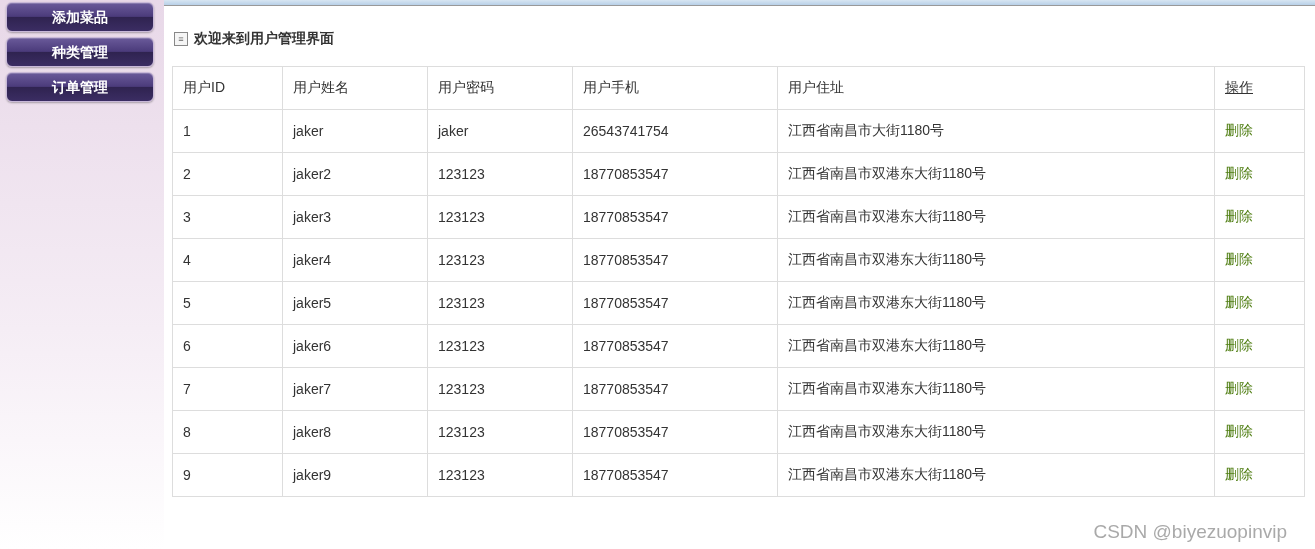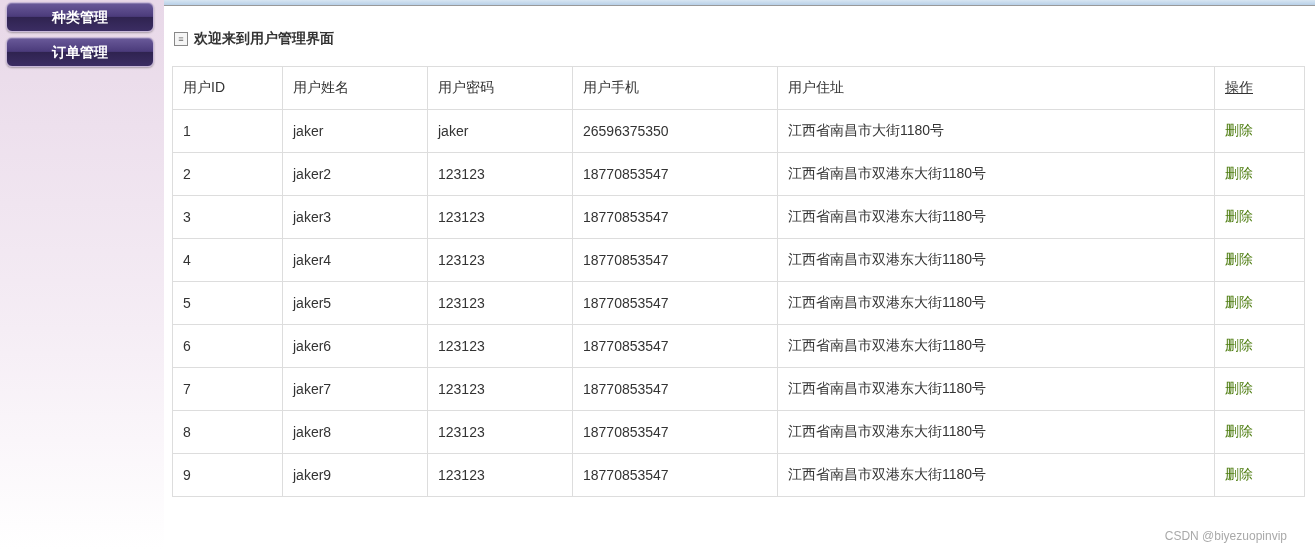--- a/index.html
+++ b/index.html
@@ -101,30 +101,31 @@
     .col-op { width: 90px; text-decoration: underline; }
     .op-link {
       color: #4d7c0f;
       cursor: pointer;
     }
     .watermark {
       position: absolute;
       right: 28px;
       bottom: 6px;
       color: rgba(140,140,140,0.75);
-      font-size: 12px;
+      font-size: 19px;
       font-family: Arial, sans-serif;
       pointer-events: none;
     }
   </style>
 </head>
 <body>
 
 <div class="layout">
   <div class="sidebar">
+    <div class="nav-btn">添加菜品</div>
     <div class="nav-btn">种类管理</div>
     <div class="nav-btn">订单管理</div>
   </div>
 
   <div class="main">
     <div class="topbar"></div>
 
     <div class="welcome-row">
       <span class="welcome-icon">≡</span>
       <span class="welcome-text">欢迎来到用户管理界面</span>
@@ -139,21 +140,21 @@
           <th class="col-phone">用户手机</th>
           <th class="col-addr">用户住址</th>
           <th class="col-op">操作</th>
         </tr>
       </thead>
       <tbody id="tbody">
           <tr>
             <td>1</td>
             <td>jaker</td>
             <td>jaker</td>
-            <td>26596375350</td>
+            <td>26543741754</td>
             <td>江西省南昌市大街1180号</td>
             <td><span class="op-link">删除</span></td>
           </tr>
           <tr>
             <td>2</td>
             <td>jaker2</td>
             <td>123123</td>
             <td>18770853547</td>
             <td>江西省南昌市双港东大街1180号</td>
             <td><span class="op-link">删除</span></td>

